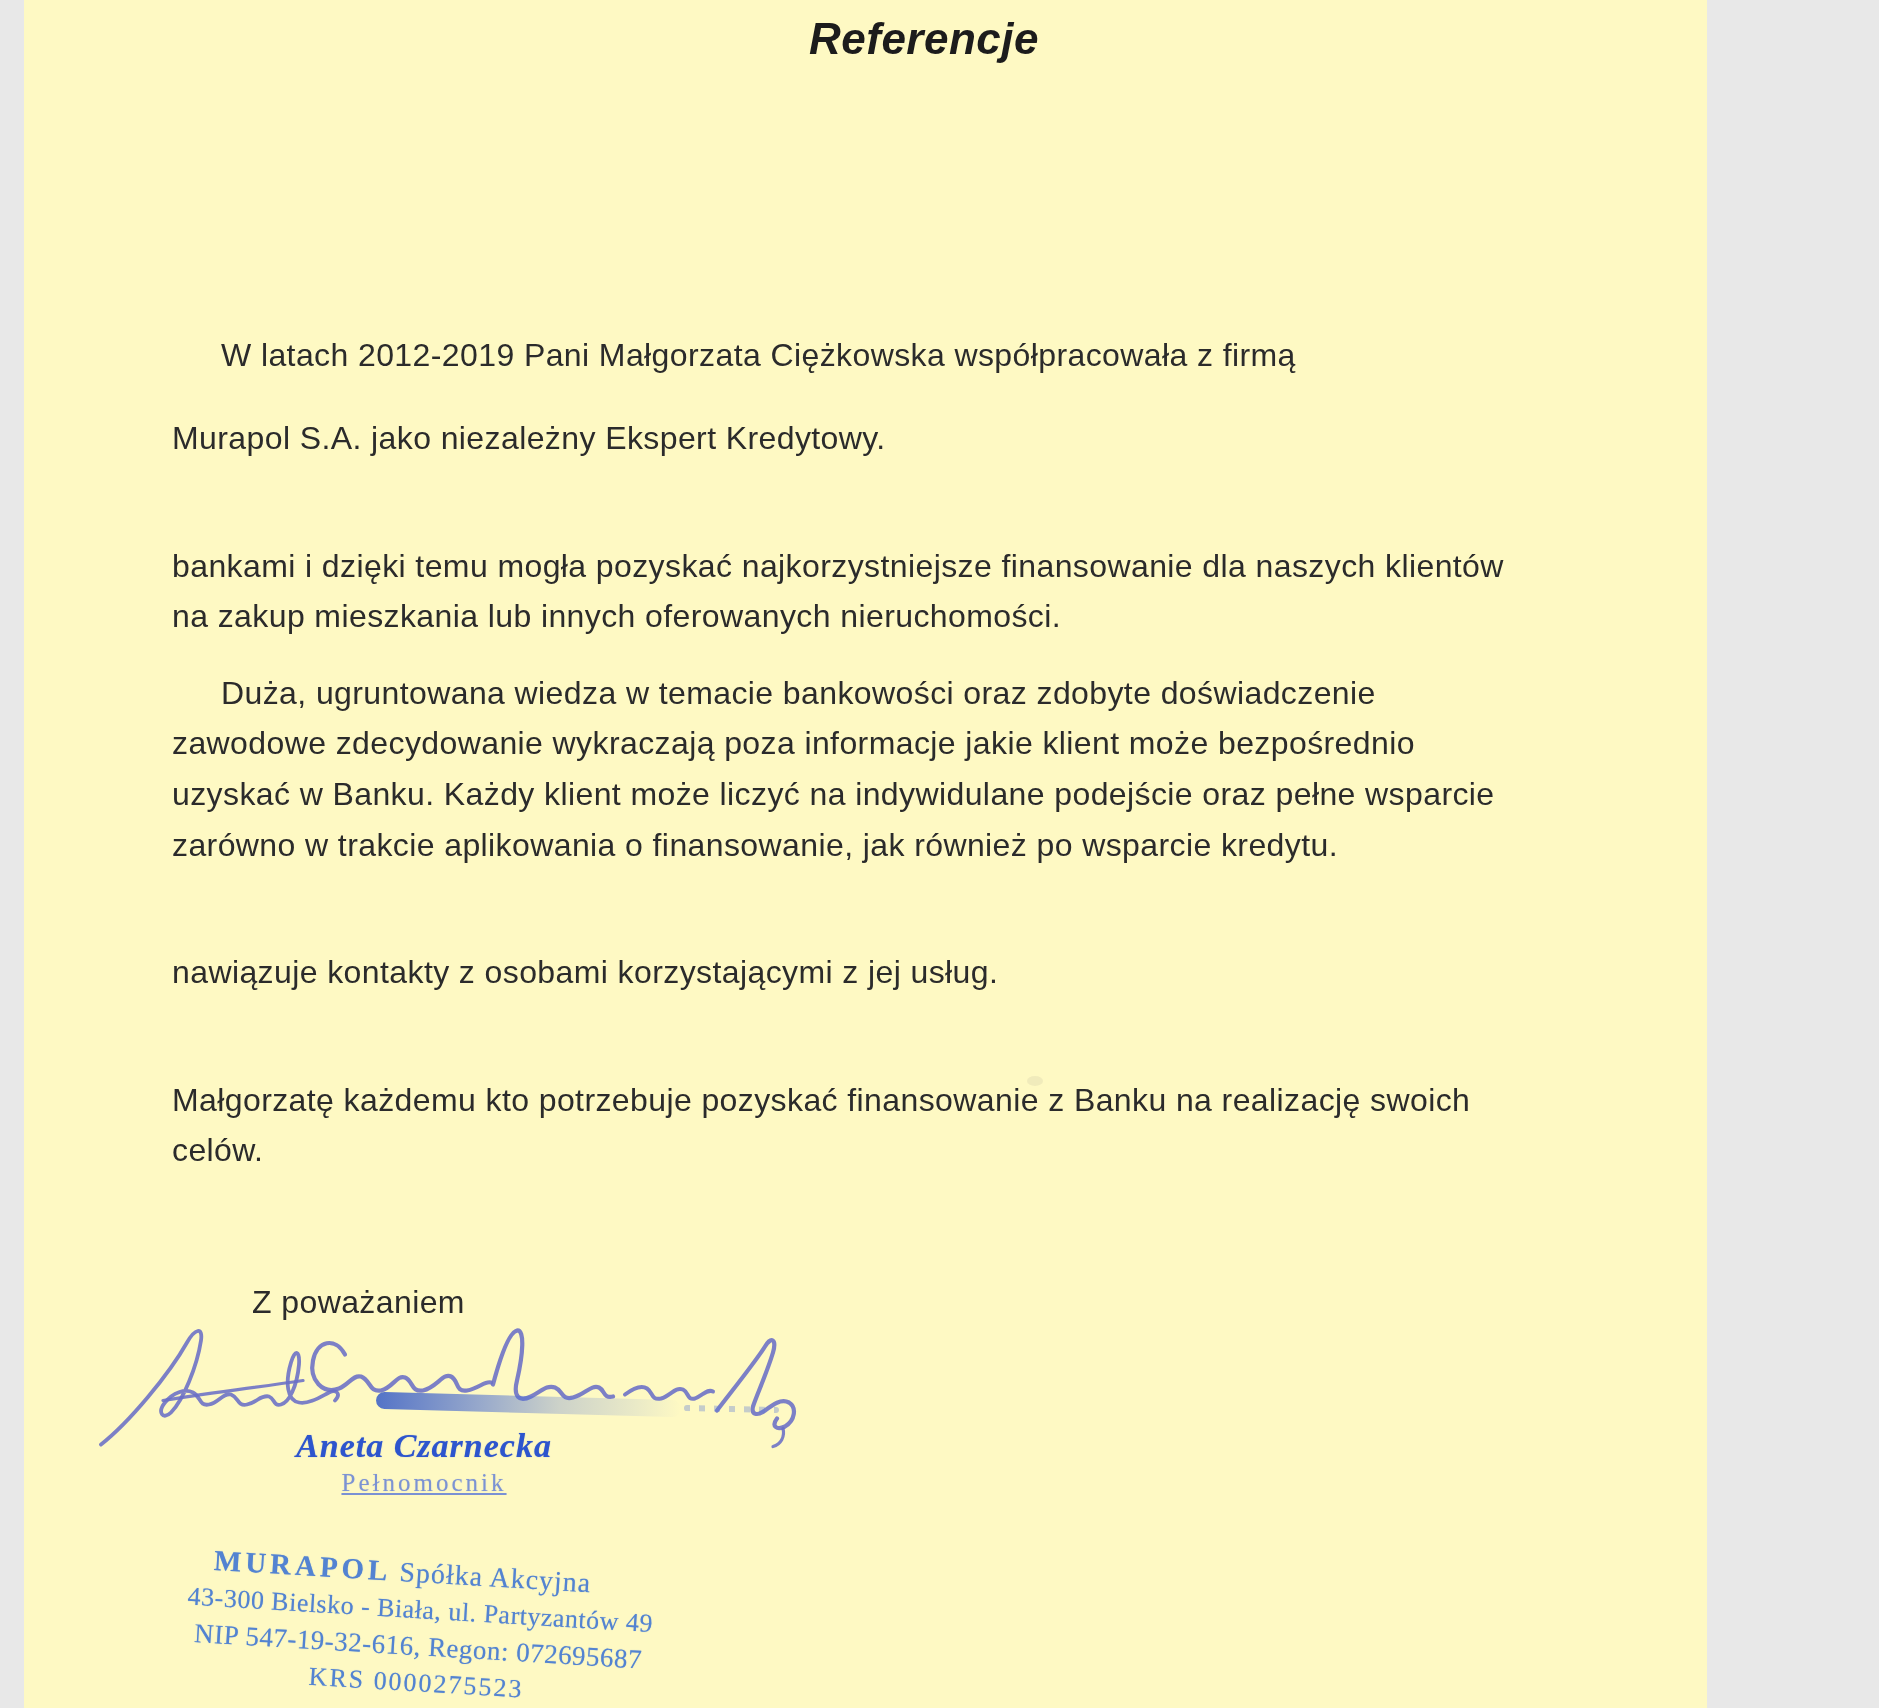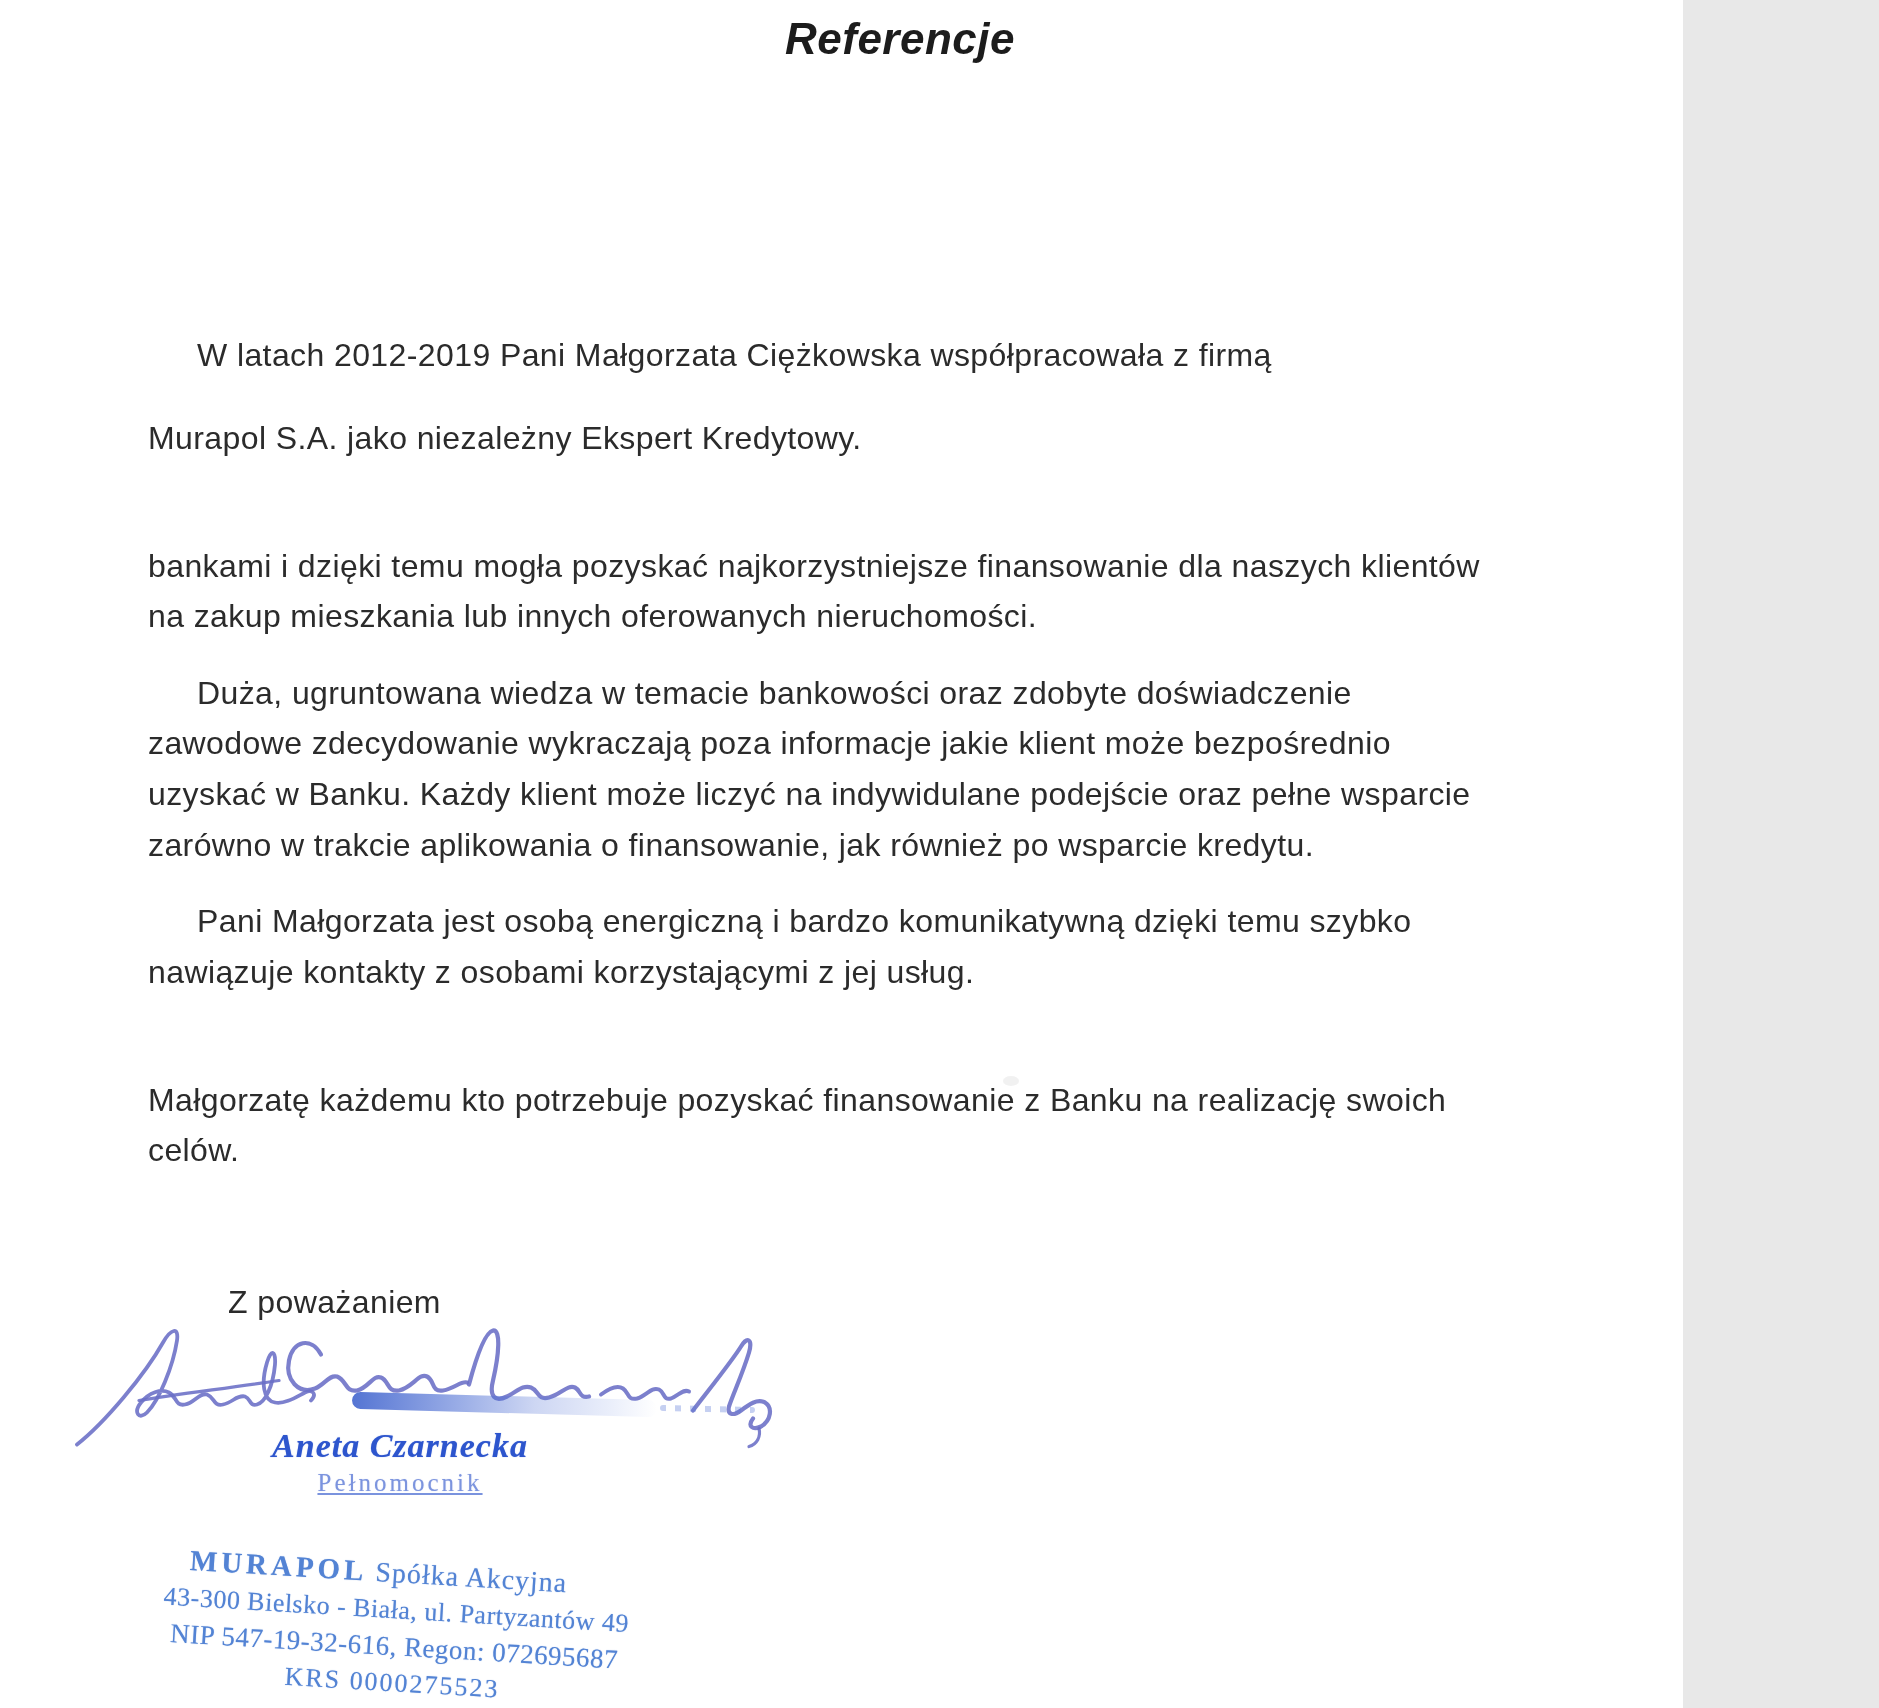--- a/index.html
+++ b/index.html
@@ -1,22 +1,23 @@
 <!DOCTYPE html>
 <html><head>
 <meta charset="utf-8">
 <style>
   html,body{margin:0;padding:0;background:#e8e8e8;}
   .page{
     position:relative;
     width:1683px;height:1708px;
-    background:#ffffff;
+    background:#fef9c3;
     overflow:hidden;
     font-family:"Liberation Sans", sans-serif;
     color:#2b2b2b;
+    margin-left:24px;
   }
   .title{
     position:absolute;
     left:770px;top:14px;width:260px;
     font-size:44px;font-weight:bold;font-style:italic;
     color:#1c1c1c;text-align:center;
     letter-spacing:0.5px;
   }
   .line{
     position:absolute;
@@ -96,21 +97,20 @@
   <div class="line" style="top:420px"><b>Murapol S.A.</b><span> jako niezależny Ekspert Kredytowy.</span></div>
 
   <div class="line" style="top:548px">bankami i dzięki temu mogła pozyskać najkorzystniejsze finansowanie dla naszych klientów</div>
   <div class="line" style="top:598px">na zakup mieszkania lub innych oferowanych nieruchomości.</div>
 
   <div class="line indent" style="top:675px">Duża, ugruntowana wiedza w temacie bankowości oraz zdobyte doświadczenie</div>
   <div class="line" style="top:725px">zawodowe zdecydowanie wykraczają poza informacje jakie klient może bezpośrednio</div>
   <div class="line" style="top:776px">uzyskać w Banku. Każdy klient może liczyć na indywidulane podejście oraz pełne wsparcie</div>
   <div class="line" style="top:827px">zarówno w trakcie aplikowania o finansowanie, jak również po wsparcie kredytu.</div>
 
-  <div class="line indent" style="top:903px">Pani Małgorzata jest osobą energiczną i bardzo komunikatywną dzięki temu szybko</div>
   <div class="line" style="top:954px">nawiązuje kontakty z osobami korzystającymi z jej usług.</div>
 
   <div class="line" style="top:1082px">Małgorzatę każdemu kto potrzebuje pozyskać finansowanie z Banku na realizację swoich</div>
   <div class="line" style="top:1132px">celów.</div>
 
   <div class="line" style="top:1284px;left:228px">Z poważaniem</div>
 
   <svg class="signature" viewBox="0 0 760 170" xmlns="http://www.w3.org/2000/svg">
 
     <path class="sig-stroke" stroke-width="3.8" d="M 12 130 C 40 108, 80 60, 98 28 C 106 14, 114 12, 112 26 C 108 52, 94 86, 82 98 C 74 106, 68 98, 76 88 C 84 78, 96 74, 104 78 C 112 82, 110 92, 120 90 C 130 88, 134 78, 142 80 C 150 83, 148 92, 158 90 C 168 88, 172 80, 180 82 C 186 84, 184 92, 192 90 C 200 88, 208 72, 210 50 C 211 36, 206 34, 202 48 C 196 68, 198 86, 210 88 C 220 90, 232 82, 240 78 C 248 74, 252 80, 246 86"></path>

